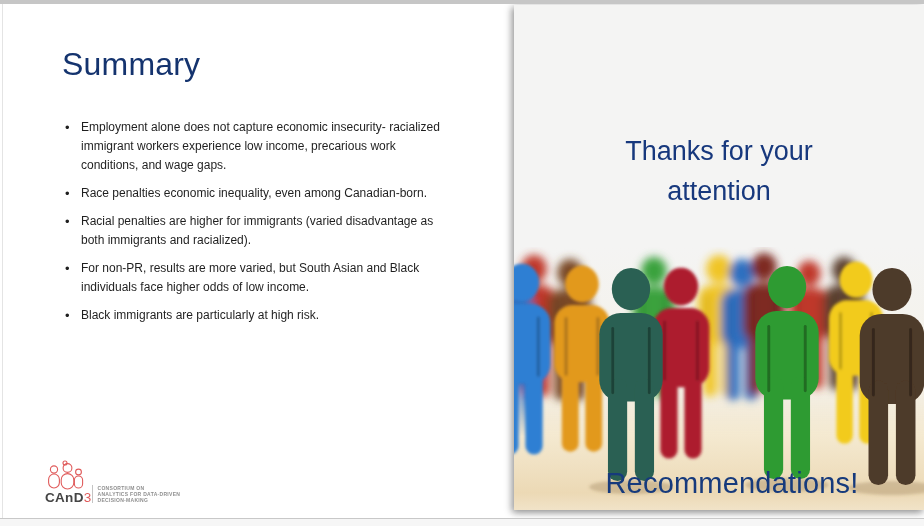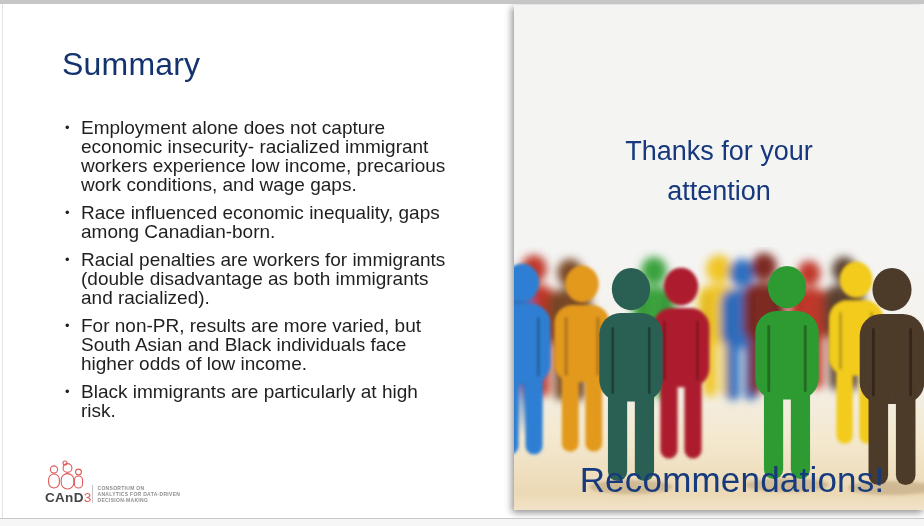--- a/index.html
+++ b/index.html
@@ -13,21 +13,21 @@
   .bottom-strip{position:absolute;top:519px;left:0;width:100%;height:7px;background:#f6f6f6;z-index:6;}
 
   
   .slide-title{
     position:absolute;left:62px;top:46px;margin:0;
     font-size:32px;font-weight:400;color:#14336e;letter-spacing:0.2px;
   }
   .bullet-list{
     position:absolute;left:63px;top:118px;width:392px;
     margin:0;padding:0;list-style:none;
-    font-size:19px;line-height:19px;color:#1f1f1f;
+    font-size:12px;line-height:19px;color:#1f1f1f;
   }
   .bullet-list li{
     position:relative;padding-left:18px;margin:0 0 9px 0;max-width:378px;
   }
   .bullet-list li::before{
     content:"\2022";position:absolute;left:2px;top:0;color:#1f1f1f;font-size:13px;
   }
 
   
   .logo{
@@ -48,36 +48,36 @@
     box-shadow:-3px 2px 7px rgba(0,0,0,0.28), 0 3px 7px rgba(0,0,0,0.22);
   }
   .panel-heading{
     position:absolute;top:126px;left:0;right:0;text-align:center;
     font-size:27px;line-height:40px;color:#17387d;z-index:2;
   }
   .panel-heading .wrapbox{display:inline-block;max-width:250px;}
   .panel-photo{position:absolute;left:0;bottom:0;width:410px;height:263px;z-index:1;}
   .panel-caption{
     position:absolute;bottom:10px;left:0;right:0;text-align:center;padding-left:26px;
-    font-size:35px;color:#163a7c;z-index:3;letter-spacing:0.2px;
+    font-size:29px;color:#163a7c;z-index:3;letter-spacing:0.2px;
   }
 </style>
 </head>
 <body>
 
 <div class="page">
   <div class="top-strip"></div>
   <div class="left-edge"></div>
 
   <h1 class="slide-title">Summary</h1>
 
   <ul class="bullet-list">
     <li>Employment alone does not capture economic insecurity- racialized immigrant workers experience low income, precarious work conditions, and wage gaps.</li>
-    <li>Race influenced economic inequality, gaps among Canadian-born.</li>
-    <li>Racial penalties are workers for immigrants (double disadvantage as both immigrants and racialized).</li>
+    <li>Race penalties economic inequality, even among Canadian-born.</li>
+    <li>Racial penalties are higher for immigrants (varied disadvantage as both immigrants and racialized).</li>
     <li>For non-PR, results are more varied, but South Asian and Black individuals face higher odds of low income.</li>
     <li>Black immigrants are particularly at high risk.</li>
   </ul>
 
   <div class="logo">
     <div class="logo-left">
       <svg width="44" height="30" viewBox="0 0 44 30">
         <g fill="none" stroke="#e05c5c" stroke-width="1.1">
           <circle cx="20" cy="3" r="2"></circle>
           <circle cx="9" cy="9.5" r="3.6"></circle>

